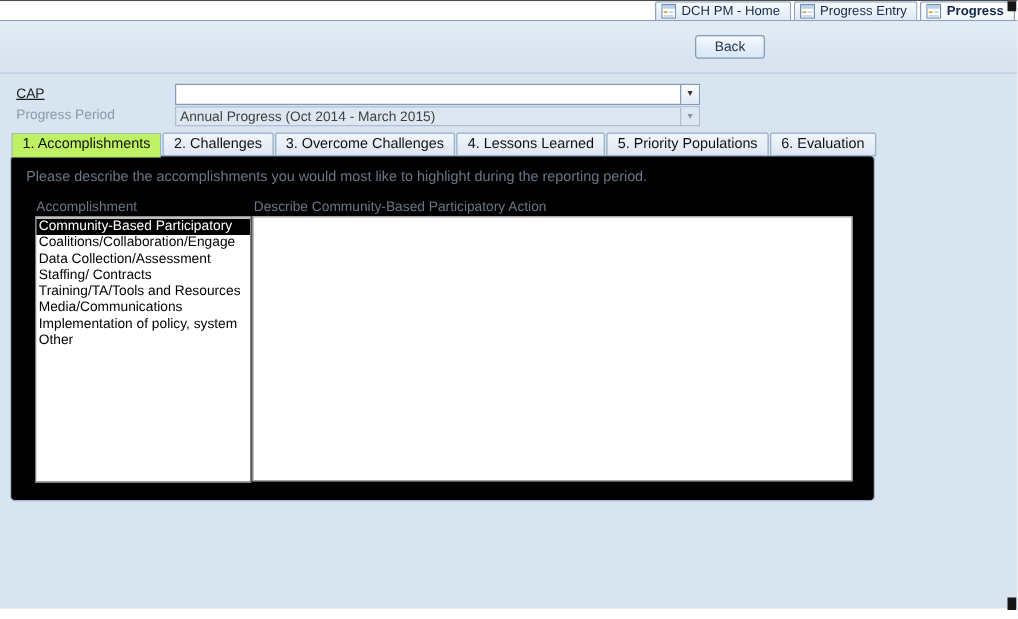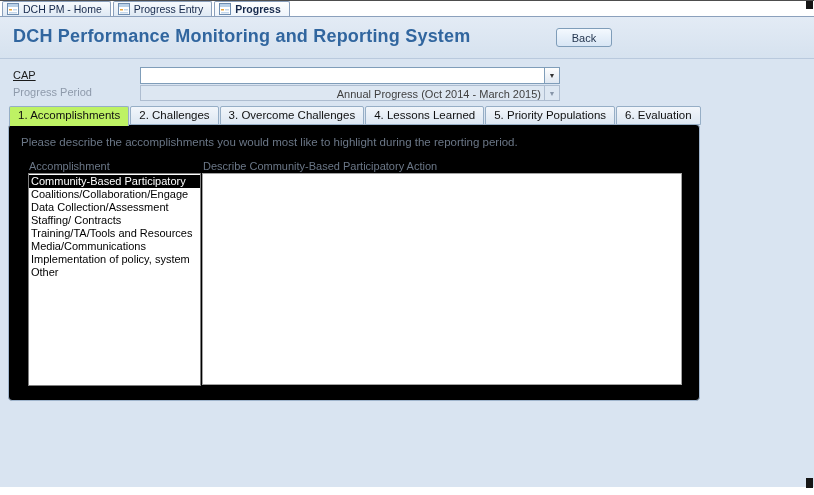--- a/index.html
+++ b/index.html
@@ -3,21 +3,21 @@
 <meta charset="utf-8">
 <style>
   * { box-sizing: border-box; margin: 0; padding: 0; }
   html,body { width:814px; height:495px; }
   body { font-family:"Liberation Sans", sans-serif; background:#ffffff; }
   .screen { position:relative; width:814px; height:495px; overflow:hidden; background:#ffffff; }
   .top-line { position:absolute; top:0; left:0; width:814px; height:1px; background:#4d4d4d; }
 
   
   .doc-tabbar { position:absolute; top:1px; left:0; width:814px; height:16px; background:#ffffff;
-                display:flex; align-items:flex-end; padding-left:2px; border-bottom:1px solid #8ba0bc; }
+                display:flex; align-items:flex-end; padding-left:2px; border-bottom:1px solid #8ba0bc;justify-content:flex-end; }
   .doc-tab { height:15px; display:flex; align-items:center; gap:4px; padding:0 8px 0 4px; margin-right:2px;
              font-size:10.5px; color:#15284b; border:1px solid #8ba0bc; border-bottom:none;
              border-radius:2px 2px 0 0; background:linear-gradient(#f7fafd,#dfe9f4); cursor:default; white-space:nowrap; }
   .doc-tab.active { font-weight:bold; background:linear-gradient(#ffffff,#eef4fb); }
   .doc-tab-icon { display:inline-flex; width:12px; height:12px; }
 
   
   .form-area { position:absolute; top:17px; left:0; width:814px; height:470px; background:#d9e4f1; }
 
   .header { position:absolute; top:0; left:0; width:814px; height:42px;
@@ -30,21 +30,21 @@
   .btn-back { position:absolute; left:556px; top:11px; width:56px; height:19px; }
   .btn-view-report { position:absolute; left:568px; top:48px; width:113px; height:22px; font-size:11.5px; }
 
   .lbl { position:absolute; font-size:11px; white-space:nowrap; }
   .lbl-cap { left:13px; top:52px; color:#1b1b1b;text-decoration:underline; }
   .lbl-pp  { left:13px; top:69px; color:#8e9aab; }
 
   .combo { position:absolute; display:flex; align-items:stretch; }
   .combo-cap { left:140px; top:50px; width:420px; height:17px; border:1px solid #7f9db9; background:#ffffff; }
   .combo-pp  { left:140px; top:68px; width:420px; height:16px; border:1px solid #aebdd0; background:#dde7f2; }
-  .combo-value { flex:1; font-size:11px; line-height:14px; padding:1px 3px; overflow:hidden; white-space:nowrap;text-align:right; }
+  .combo-value { flex:1; font-size:11px; line-height:14px; padding:1px 3px; overflow:hidden; white-space:nowrap; }
   .combo-pp .combo-value { color:#3f3f3f; }
   .combo-arrow { width:15px; display:flex; align-items:center; justify-content:center; font-size:7px; }
   .combo-cap .combo-arrow { border-left:1px solid #7f9db9; background:linear-gradient(#fdfdfd,#e0e8f2); color:#333333; }
   .combo-pp  .combo-arrow { border-left:1px solid #aebdd0; background:#dde7f2; color:#8795a8; }
 
   
   .tabstrip { position:absolute; left:9px; top:89px; display:flex; gap:1px; z-index:2; }
   .tab { padding:2px 8px 3px 8px; font-size:11.5px; color:#101010; white-space:nowrap;
          border:1px solid #96aec6; border-radius:2px 2px 0 0;
          background:linear-gradient(#f2f6fb,#dde7f2); cursor:default; }
@@ -114,21 +114,20 @@
             <rect x="2" y="9" width="8" height="1.5" fill="#c5d8ec"></rect>
           </svg>
       </span>
       <span class="doc-tab-label">Progress</span>
     </div>
   </div>
 
   <div class="form-area">
 
     <div class="header">
-      <div class="title">DCH Performance Monitoring and Reporting System</div>
       <button class="btn btn-back">Back</button>
     </div>
 
     <span class="lbl lbl-cap">CAP</span>
     <div class="combo combo-cap">
       <span class="combo-value"></span>
       <span class="combo-arrow">▼</span>
     </div>
 
     <span class="lbl lbl-pp">Progress Period</span>

